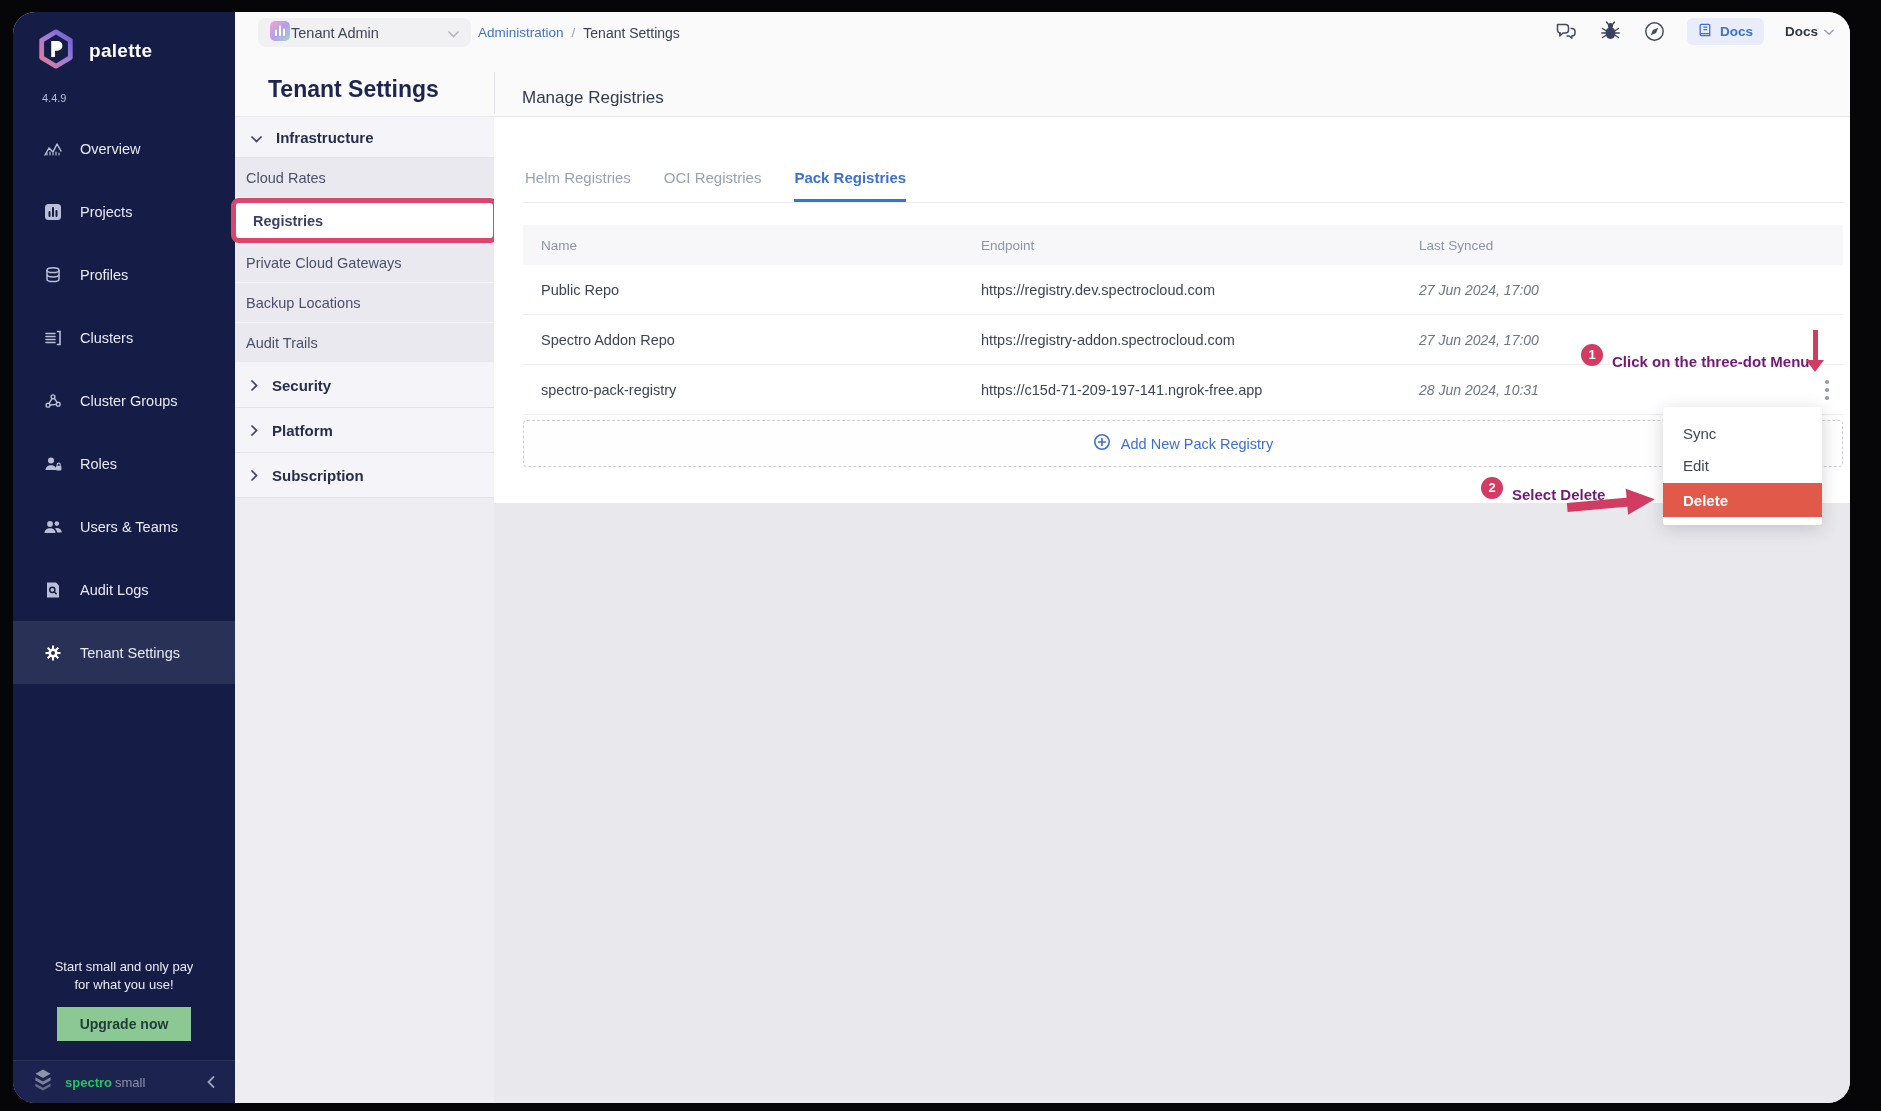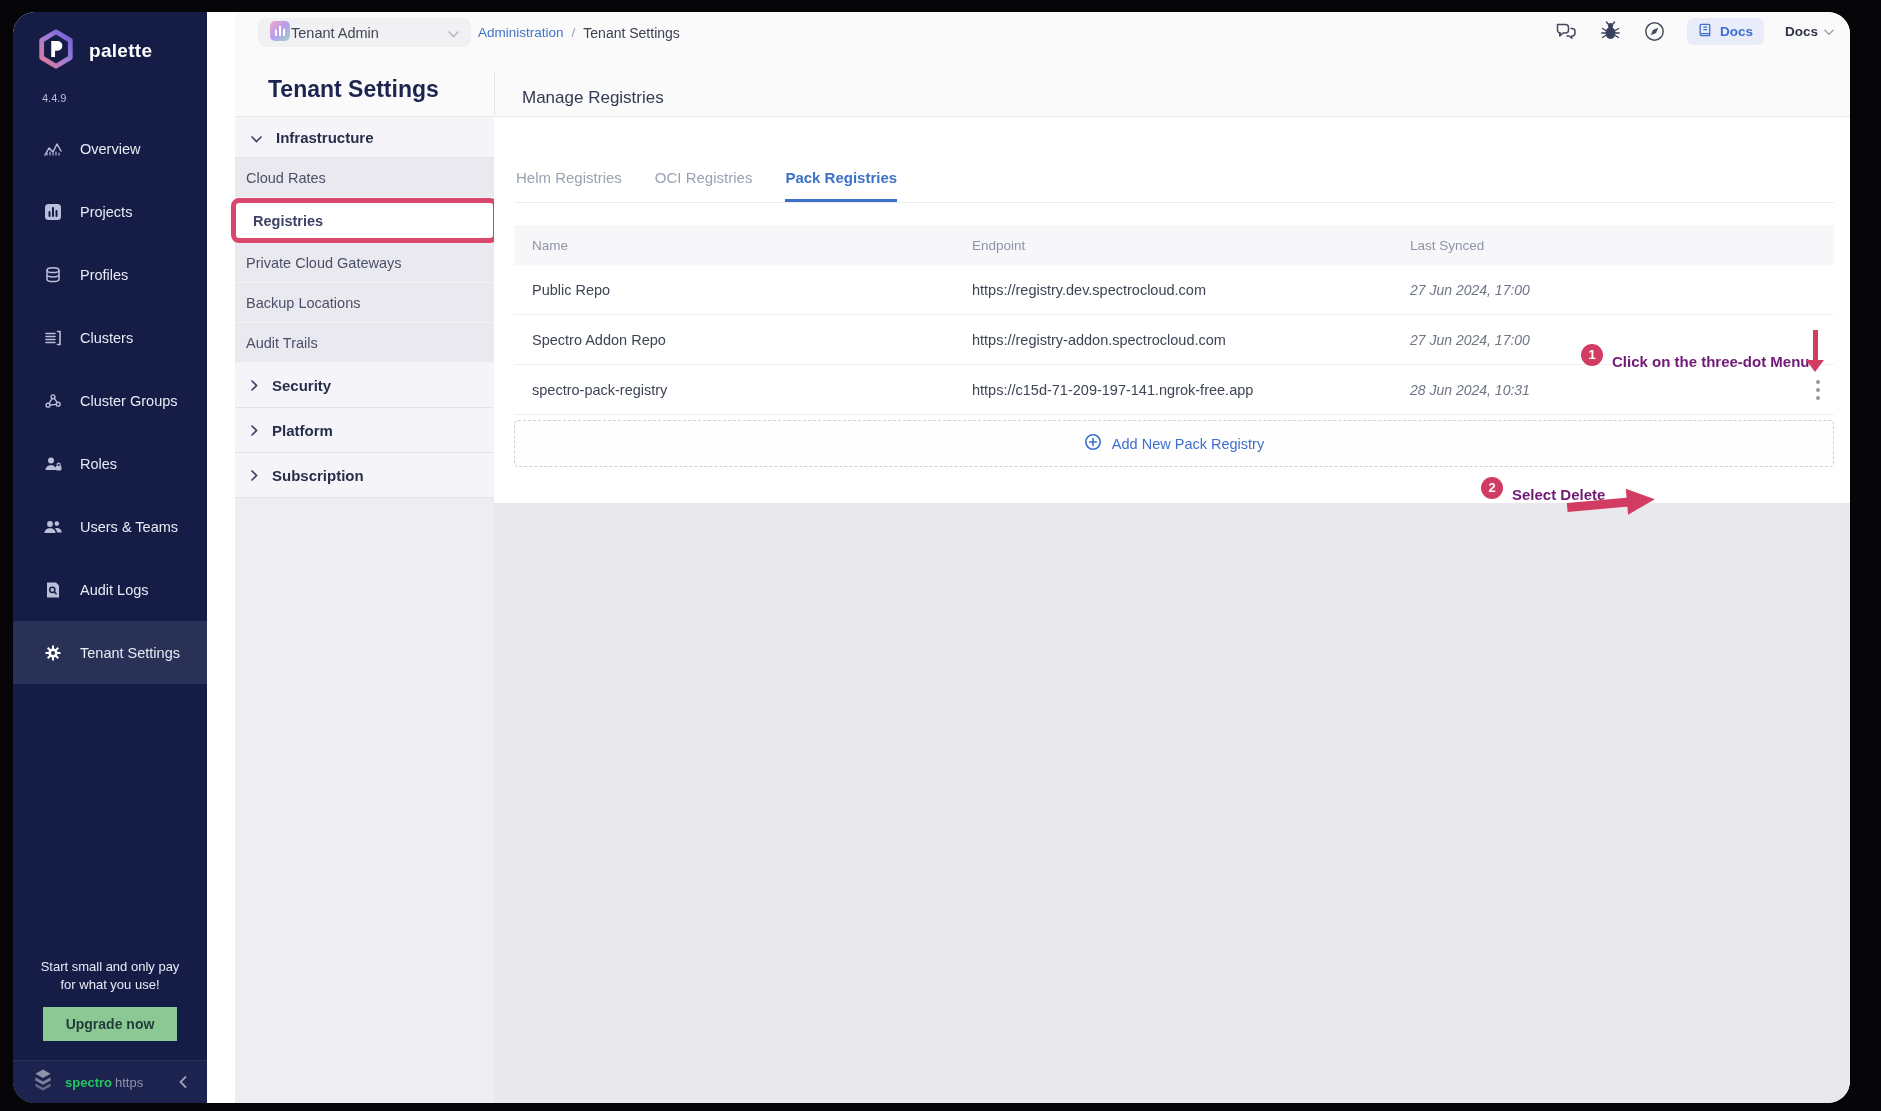--- a/index.html
+++ b/index.html
@@ -3,21 +3,21 @@
 <meta charset="utf-8">
 <style>
   * { margin:0; padding:0; box-sizing:border-box; }
   html,body { width:1881px; height:1111px; }
   body { background:#060608; position:relative; font-family:"Liberation Sans", sans-serif; }
 
   .app { position:absolute; left:13px; top:12px; width:1837px; height:1091px;
          background:#fff; border-radius:22px; overflow:hidden; }
 
   
-  .sidebar { position:absolute; left:0; top:0; width:194px; height:100%; background:#151d47; }
+  .sidebar { position:absolute; left:0; top:0; width:222px; height:100%; background:#151d47; }
   .logo-row { display:flex; align-items:center; gap:12px; padding:16px 0 0 22px; }
   .logo-text { color:#fff; font-size:19px; font-weight:700; letter-spacing:.3px; }
   .version { position:absolute; left:29px; top:80px; font-size:11px; color:#b9bfd8; }
   .nav { position:absolute; top:105px; left:0; right:0; }
   .nav-item { height:63px; display:flex; align-items:center; gap:17px; padding-left:30px;
               color:#e8eaf4; font-size:14.5px; font-weight:500; cursor:pointer; }
   .nav-item.active { background:#2a3157; }
   .nav-icon { width:20px; height:20px; display:flex; align-items:center; justify-content:center; flex:none; }
   .promo { position:absolute; left:0; right:0; top:946px; text-align:center;
            color:#e9ebf5; font-size:13px; line-height:18px; }
@@ -58,21 +58,21 @@
   .snav-section.tall { height:45px; }
   .snav-item { height:40px; background:#e9e9ef; border-bottom:1px solid #f3f3f7;
                display:flex; align-items:center; padding-left:11px;
                color:#4b5069; font-size:14.5px; cursor:pointer; }
   .snav-item.highlighted { height:45px; background:#fff; border:5px solid #d8486c; border-radius:8px;
                            margin:0 -4px; padding-left:17px; color:#3c4166; font-weight:700; }
 
   
   .content { position:absolute; left:259px; right:0; top:0; bottom:0; background:#e9e9ed; }
   .white-zone { height:386px; background:#fff; }
-  .card { margin-left:20px; width:1320px; }
+  .card { margin-left:29px; width:1320px; }
   .tabs { height:86px; display:flex; align-items:flex-end; gap:33px; padding-left:2px;
           border-bottom:1px solid #ededf0; }
   .tab { padding-bottom:13px; font-size:15px; color:#9aa2b2; cursor:pointer; border-bottom:3px solid transparent; }
   .tab.active { color:#3e72c9; font-weight:700; border-bottom-color:#3e72c9; }
   .thead { margin-top:22px; height:40px; background:#f7f7f9; display:grid;
            grid-template-columns:440px 438px 1fr; align-items:center; padding-left:18px;
            color:#8d95a6; font-size:13.5px; }
   .trow { position:relative; height:50px; display:grid; grid-template-columns:440px 438px 1fr;
           align-items:center; padding-left:18px; border-bottom:1px solid #efeff2;
           color:#3d4454; font-size:14.5px; cursor:pointer; }
@@ -238,21 +238,21 @@
 
     <div class="sfooter">
       <span>
         <svg width="24" height="24" viewBox="0 0 30 30" fill="#8d93a8">
           <path d="M15 2l9.5 5.3L15 12.6 5.5 7.3z"></path>
           <path d="M5.5 11.5l9.5 5.3 9.5-5.3v4.2L15 21 5.5 15.7z" opacity=".85"></path>
           <path d="M5.5 19.5l9.5 5.3 9.5-5.3v3.4L15 28.2 5.5 22.9z" opacity=".65"></path>
           </svg>
       </span>
       <span>
-        <span class="brand-primary">spectro</span><span class="brand-secondary">https</span>
+        <span class="brand-primary">spectro</span><span class="brand-secondary">small</span>
       </span>
       <span class="collapse">
         <svg width="12" height="14" viewBox="0 0 12 14" fill="none" stroke="#9aa0b6" stroke-width="1.8" stroke-linecap="round">
             <path d="M8.5 2 3.5 7l5 5"></path>
           </svg>
       </span>
     </div>
   </div>
 
   <div class="right">
@@ -426,20 +426,25 @@
                   </svg>
               </span>
               <span>Add New Pack Registry</span>
             </div>
           </div>
         </div>
       </div>
     </div>
   </div>
 
+  <div class="menu">
+    <div class="menu-item">Sync</div>
+    <div class="menu-item">Edit</div>
+    <div class="menu-item danger">Delete</div>
+  </div>
 
   <div class="annotation ann-1">
     <span class="ann-circle">1</span>
     <span class="ann-text">Click on the three-dot Menu</span>
   </div>
   <div class="arrow-down">
     <span class="shaft"></span>
       <span class="head"></span>
   </div>
   <div class="annotation ann-2">

